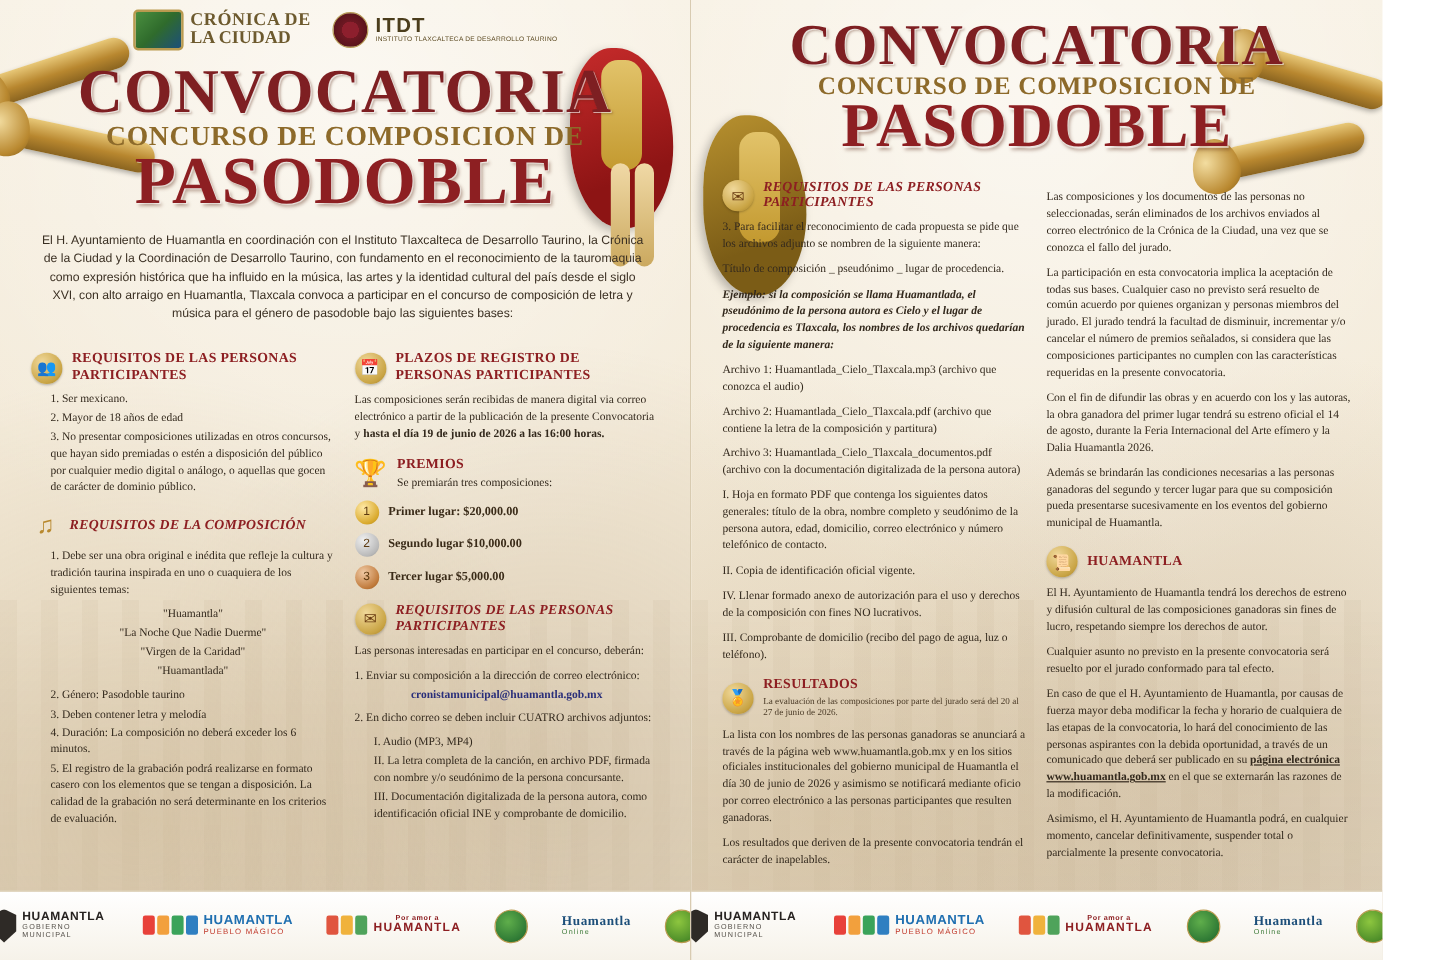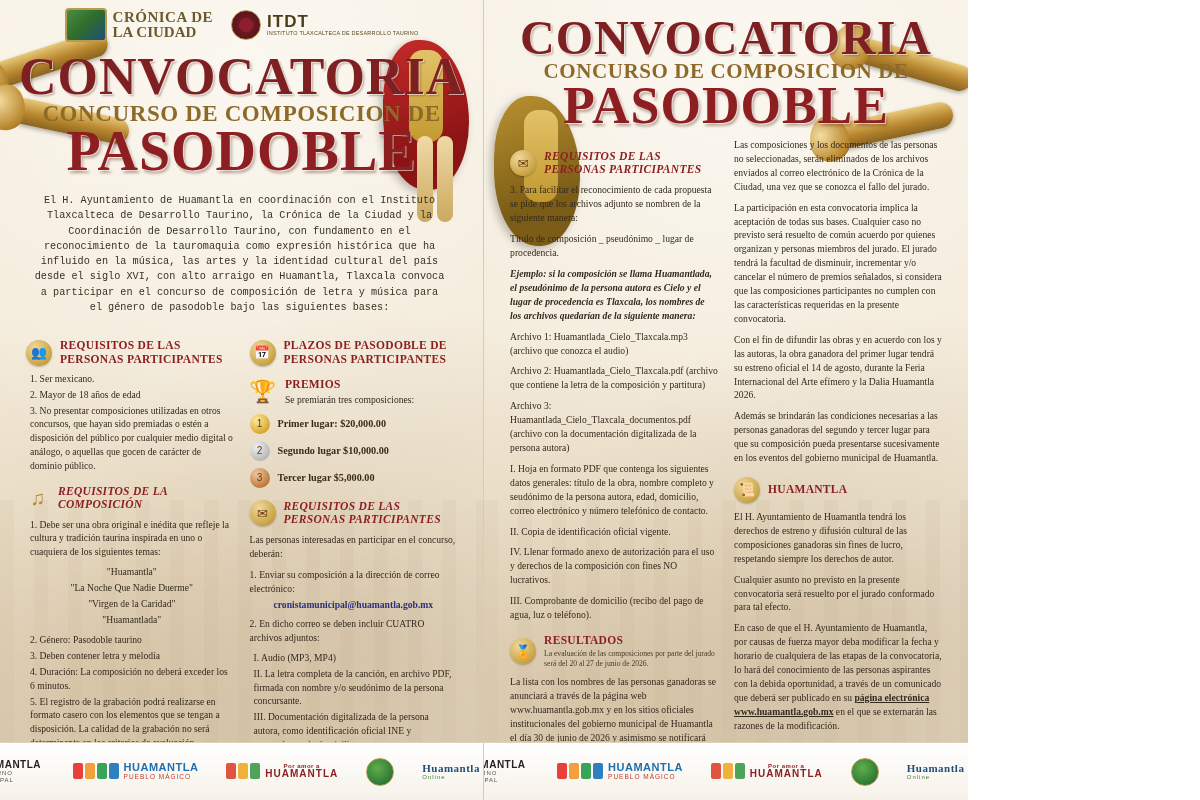--- a/index.html
+++ b/index.html
@@ -5,21 +5,21 @@
   * { box-sizing: border-box; }
   html, body { margin:0; padding:0; }
   body {
     width:1200px; height:800px;
     font-family:"Liberation Sans", sans-serif;
     background:#ffffff;
     overflow:hidden;
   }
   .poster {
     position:relative;
-    width:968px; height:800px;
+    width:1152px; height:800px;
     display:flex;
   }
   .page {
     position:relative;
     width:600px; height:800px;
     overflow:hidden;
     background:
       linear-gradient(to bottom, #f7f0e2 0%, #f3ead8 45%, #efe4cf 100%);
   }
   .page::after{
@@ -122,21 +122,21 @@
   .leg{
     position:absolute; width:16px;height:86px;border-radius:8px;
     background:linear-gradient(180deg,#f0d9a6,#cba95f);
   }
 
   
   .intro{
     margin:14px 38px 0 34px;
     text-align:center;
     font-size:10.2px; line-height:1.5; color:#3a2f22;
-    font-family:Liberation Mono, monospace;
+    font-family:Liberation Sans, sans-serif;
   }
   .columns{ display:flex; gap:16px; padding:12px 26px 0 26px; }
   .col{ width:50%; }
 
   .sec{ margin-top:12px; }
   .sec-head{
     display:flex; align-items:center; gap:8px;
   }
   .sec-title{
     font-family:"Liberation Serif", serif;
@@ -149,21 +149,21 @@
     display:flex;align-items:center;justify-content:center;
     background:radial-gradient(circle at 35% 30%, #f0d89a, #c9a444 70%, #9c7a27);
     color:#6a3c12; font-size:13px;
     box-shadow:0 1px 2px rgba(0,0,0,.25);
   }
   .icon.plain{ background:none; box-shadow:none; color:#b8892f; font-size:20px; width:24px;flex-basis:24px;}
   p.body{
     font-size:9.6px; line-height:1.45; color:#33291d; margin:7px 0 0 0;
     font-family:"Liberation Serif", serif;
   }
-  .list{ margin:6px 0 0 4px; padding:0; list-style:none; }
+  .list{ margin:6px 0 0 16px; padding:0; list-style:none; }
   .list li{ font-size:9.6px; line-height:1.45; color:#33291d; margin-top:2px;
             font-family:"Liberation Serif", serif;}
   .center{ text-align:center; }
   .bold{ font-weight:bold; }
   .ital{ font-style:italic; }
   .email{ color:#2a2f7a; text-align:center; display:block; margin-top:3px; font-size:9.6px;
           font-family:"Liberation Serif", serif;}
 
   
   .premios-head{ display:flex; align-items:center; gap:8px; margin-top:12px;}
@@ -304,22 +304,23 @@
               <li>5.  El registro de la grabación podrá realizarse en formato casero con los elementos que se tengan a disposición. La calidad de la grabación no será determinante en los criterios de evaluación.</li>
             </ul>
           </div>
         </div>
 
         <div class="col">
 
           <div class="sec">
             <div class="sec-head">
               <div class="icon">📅</div>
-              <div class="sec-title">PLAZOS DE PASODOBLE DE PERSONAS PARTICIPANTES</div>
-            </div>
+              <div class="sec-title">PLAZOS DE REGISTRO DE PERSONAS PARTICIPANTES</div>
+            </div>
+            <p class="body"><span>Las composiciones serán recibidas de manera digital via correo electrónico a partir de la publicación de la presente Convocatoria y </span><span class="bold">hasta el día 19 de junio de 2026 a las 16:00 horas.</span></p>
           </div>
 
           <div class="sec">
             <div class="premios-head">
               <div class="trophy">🏆</div>
               <div>
                 <div class="sec-title">PREMIOS</div>
                 <p class="body" style="margin-top:2px">Se premiarán  tres composiciones:</p>
               </div>
             </div>
@@ -452,21 +453,21 @@
                 <div class="sec-title">RESULTADOS</div>
                 <p class="note-small">La evaluación de las composiciones por parte del jurado será del 20 al 27 de junio de 2026.</p>
               </div>
             </div>
             <p class="body">La lista con los nombres de las personas ganadoras se anunciará a través de la página web www.huamantla.gob.mx y en los sitios oficiales institucionales del gobierno municipal de Huamantla el día 30 de junio de 2026 y asimismo se notificará mediante oficio por correo electrónico a las personas participantes que resulten ganadoras.</p>
             <p class="body">Los resultados que deriven de la presente convocatoria tendrán el carácter de inapelables.</p>
           </div>
         </div>
 
         <div class="col">
-          <p class="body" style="margin-top:0">Las composiciones y los documentos de las personas no seleccionadas, serán eliminados de los archivos enviados al correo electrónico de la Crónica de la Ciudad, una vez que se conozca el fallo del jurado.</p>
+          <p class="body" style="margin-top:20px">Las composiciones y los documentos de las personas no seleccionadas, serán eliminados de los archivos enviados al correo electrónico de la Crónica de la Ciudad, una vez que se conozca el fallo del jurado.</p>
           <p class="body">La participación en esta convocatoria implica la aceptación de todas sus bases. Cualquier caso no previsto será resuelto de común acuerdo por quienes organizan y personas miembros del jurado. El jurado tendrá la facultad de disminuir, incrementar y/o cancelar el número de premios señalados, si considera que las composiciones participantes no cumplen con las características requeridas en la presente convocatoria.</p>
           <p class="body">Con el fin de difundir las obras y en acuerdo con los y las autoras, la obra ganadora del primer lugar tendrá su estreno oficial el 14 de agosto, durante la Feria Internacional del Arte efímero y la Dalia Huamantla 2026.</p>
           <p class="body">Además se brindarán las condiciones necesarias a las personas ganadoras del segundo y tercer lugar para que su composición pueda presentarse sucesivamente en los eventos del gobierno municipal de Huamantla.</p>
 
           <div class="sec">
             <div class="sec-head">
               <div class="icon">📜</div>
               <div class="sec-title">HUAMANTLA</div>
             </div>
             <p class="body">El H. Ayuntamiento de Huamantla tendrá los derechos de estreno y difusión cultural de las composiciones ganadoras sin fines de lucro, respetando siempre los derechos de autor.</p>

